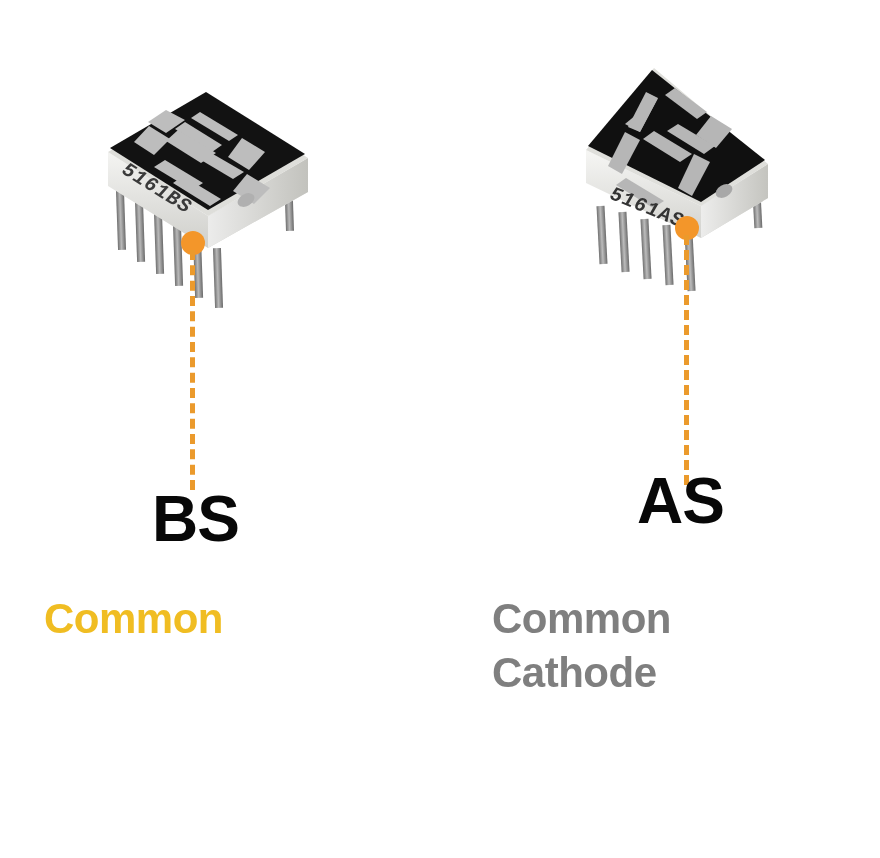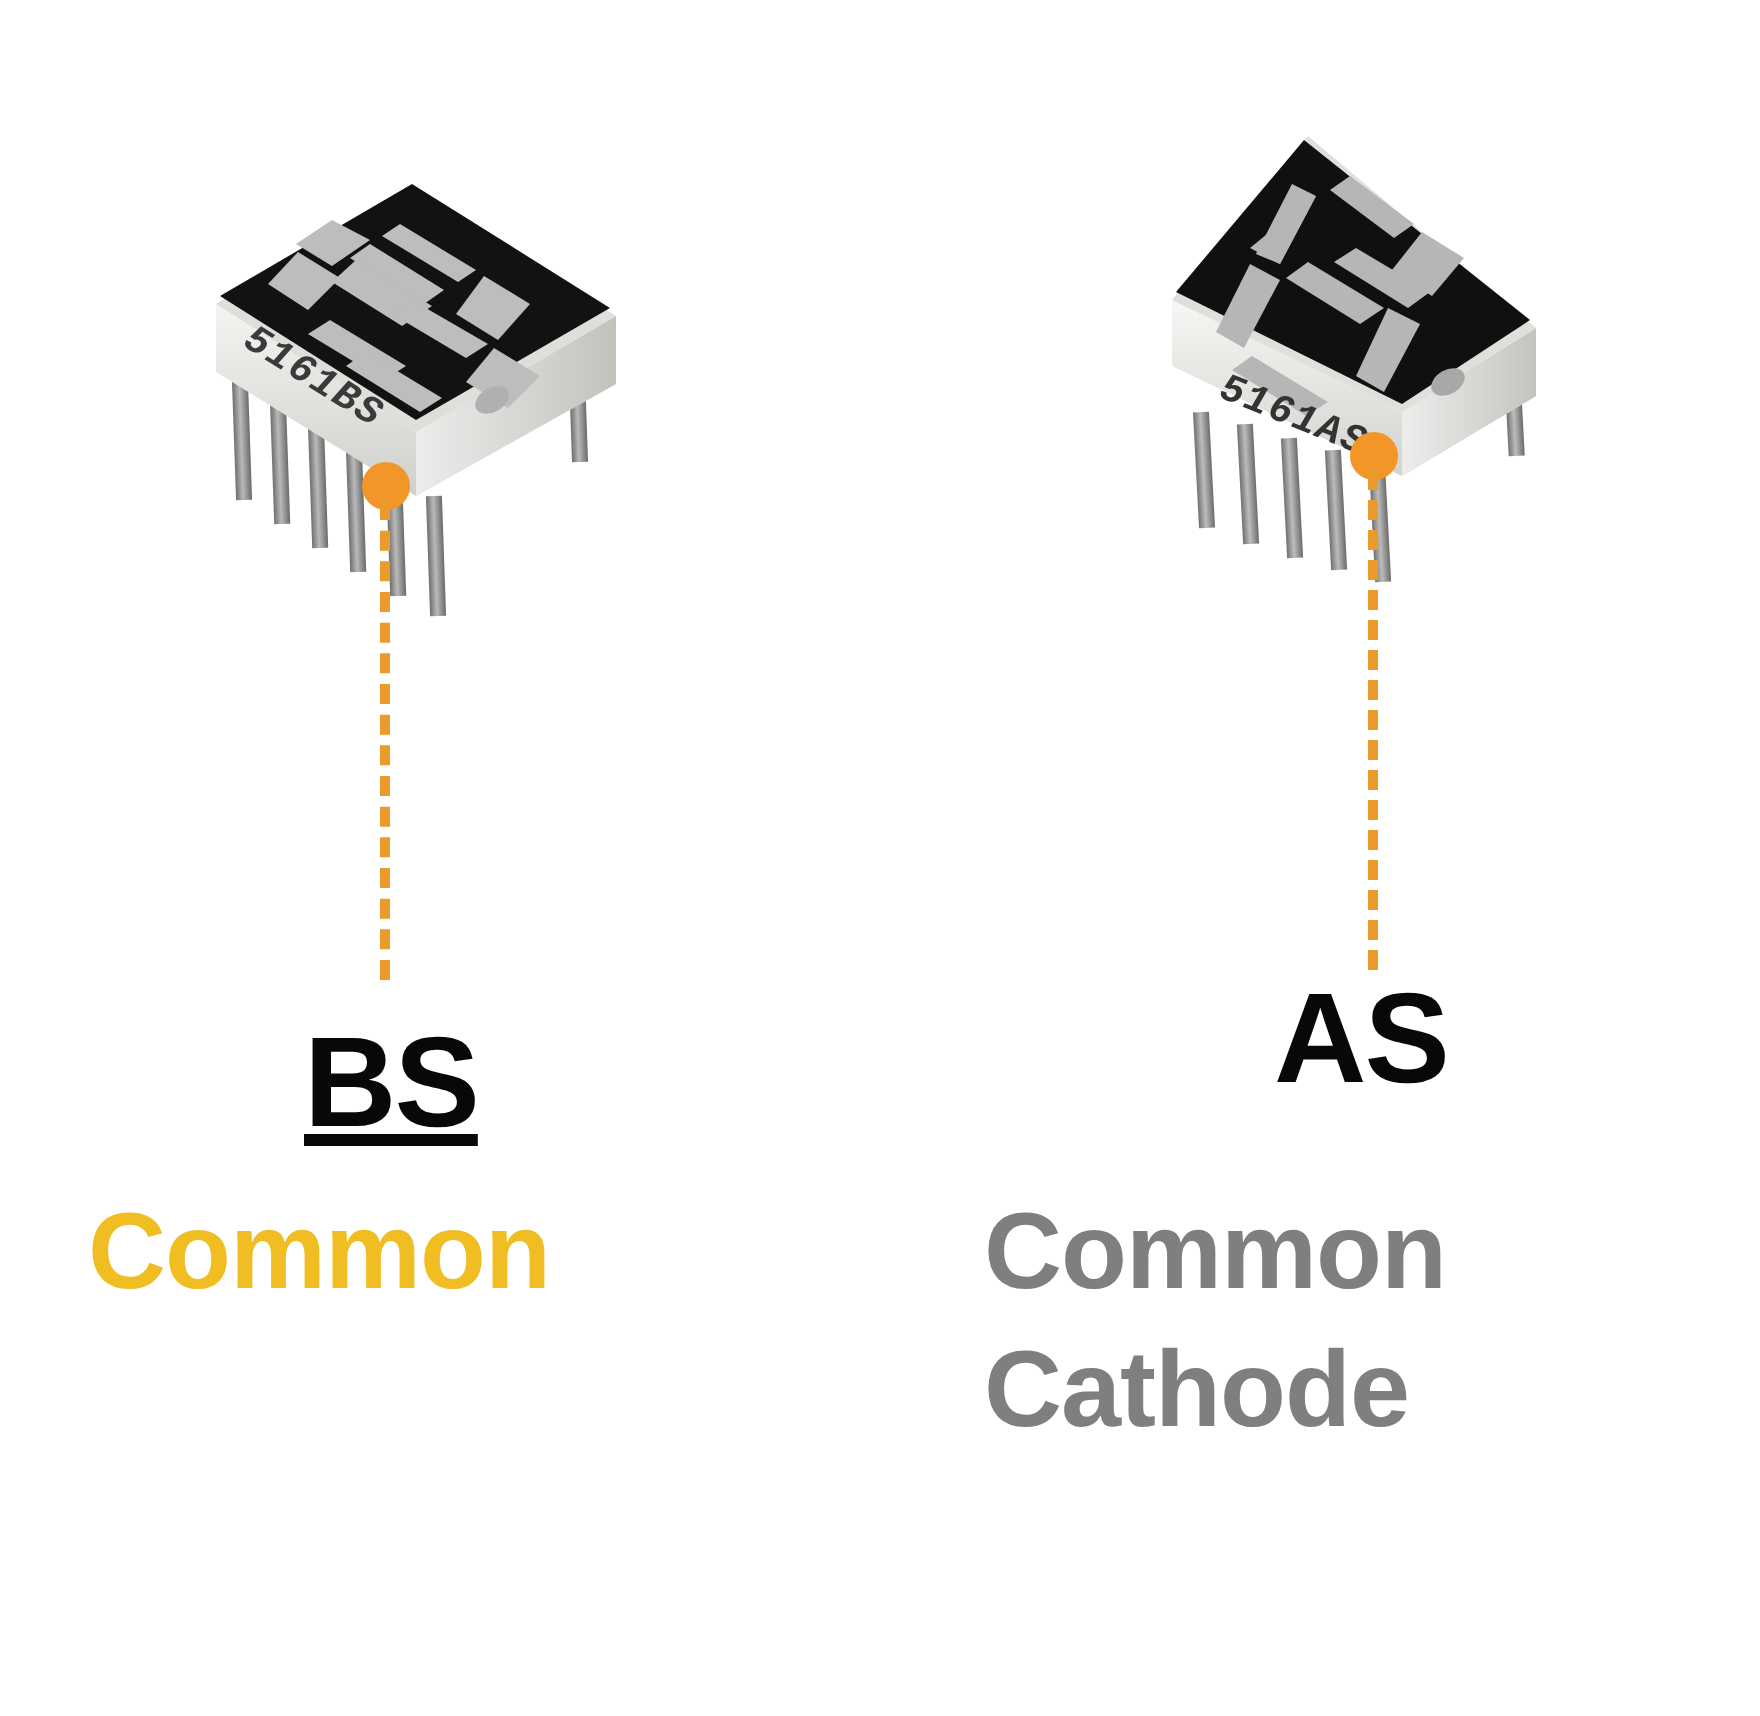--- a/index.html
+++ b/index.html
@@ -44,21 +44,21 @@
     color: #080808;
     font-weight: bold;
     font-size: 64px;
     line-height: 1;
     letter-spacing: -1px;
     white-space: nowrap;
   }
   .desc {
     position: absolute;
     font-weight: bold;
-    font-size: 54px;
+    font-size: 42px;
     line-height: 1.28;
     white-space: nowrap;
     letter-spacing: -0.5px;
   }
   .desc.anode  { color: #f0bd22; }
   .desc.cathode{ color: #7f7f7f; }
   .desc .line { display: block; }
 </style>
 </head>
 <body>
@@ -127,21 +127,21 @@
 
       <g transform="translate(32,132) rotate(32) skewX(-10)">
         <text x="0" y="0" font-family="'Liberation Mono', monospace" font-size="20" font-weight="bold" fill="#3a3a3a" letter-spacing="1">5161BS</text>
       </g>
     </svg>
   </div>
 
   <div class="leader-dot" style="left:181px; top:231px; width:24px; height:24px;"></div>
   <div class="leader-line" style="left:190px; top:250px; height:240px;"></div>
 
-  <div class="code-label" style="left:152px; top:509px;text-decoration:underline;">BS</div>
+  <div class="code-label" style="left:152px; top:487px;">BS</div>
 
   <div class="desc anode" style="left:44px; top:592px;">
     <span class="line">Common</span>
   </div>
 
   <div class="module" style="left:568px; top:28px; width:230px; height:260px;">
     <svg width="230" height="260" viewBox="0 0 230 260" aria-hidden="true">
       <defs>
         <linearGradient id="caseR" x1="0" y1="0" x2="0" y2="1">
           <stop offset="0" stop-color="#f6f6f4"></stop>
@@ -196,20 +196,20 @@
 
       <g transform="translate(40,170) rotate(22) skewX(-8)">
         <text x="0" y="0" font-family="'Liberation Mono', monospace" font-size="20" font-weight="bold" fill="#333333" letter-spacing="1">5161AS</text>
       </g>
     </svg>
   </div>
 
   <div class="leader-dot" style="left:675px; top:216px; width:24px; height:24px;"></div>
   <div class="leader-line" style="left:684px; top:235px; height:250px;"></div>
 
-  <div class="code-label" style="left:637px; top:487px;">AS</div>
+  <div class="code-label" style="left:637px; top:469px;">AS</div>
 
   <div class="desc cathode" style="left:492px; top:592px;">
     <span class="line">Common</span>
     <span class="line">Cathode</span>
   </div>
 
 </div>
 
 </body></html>

